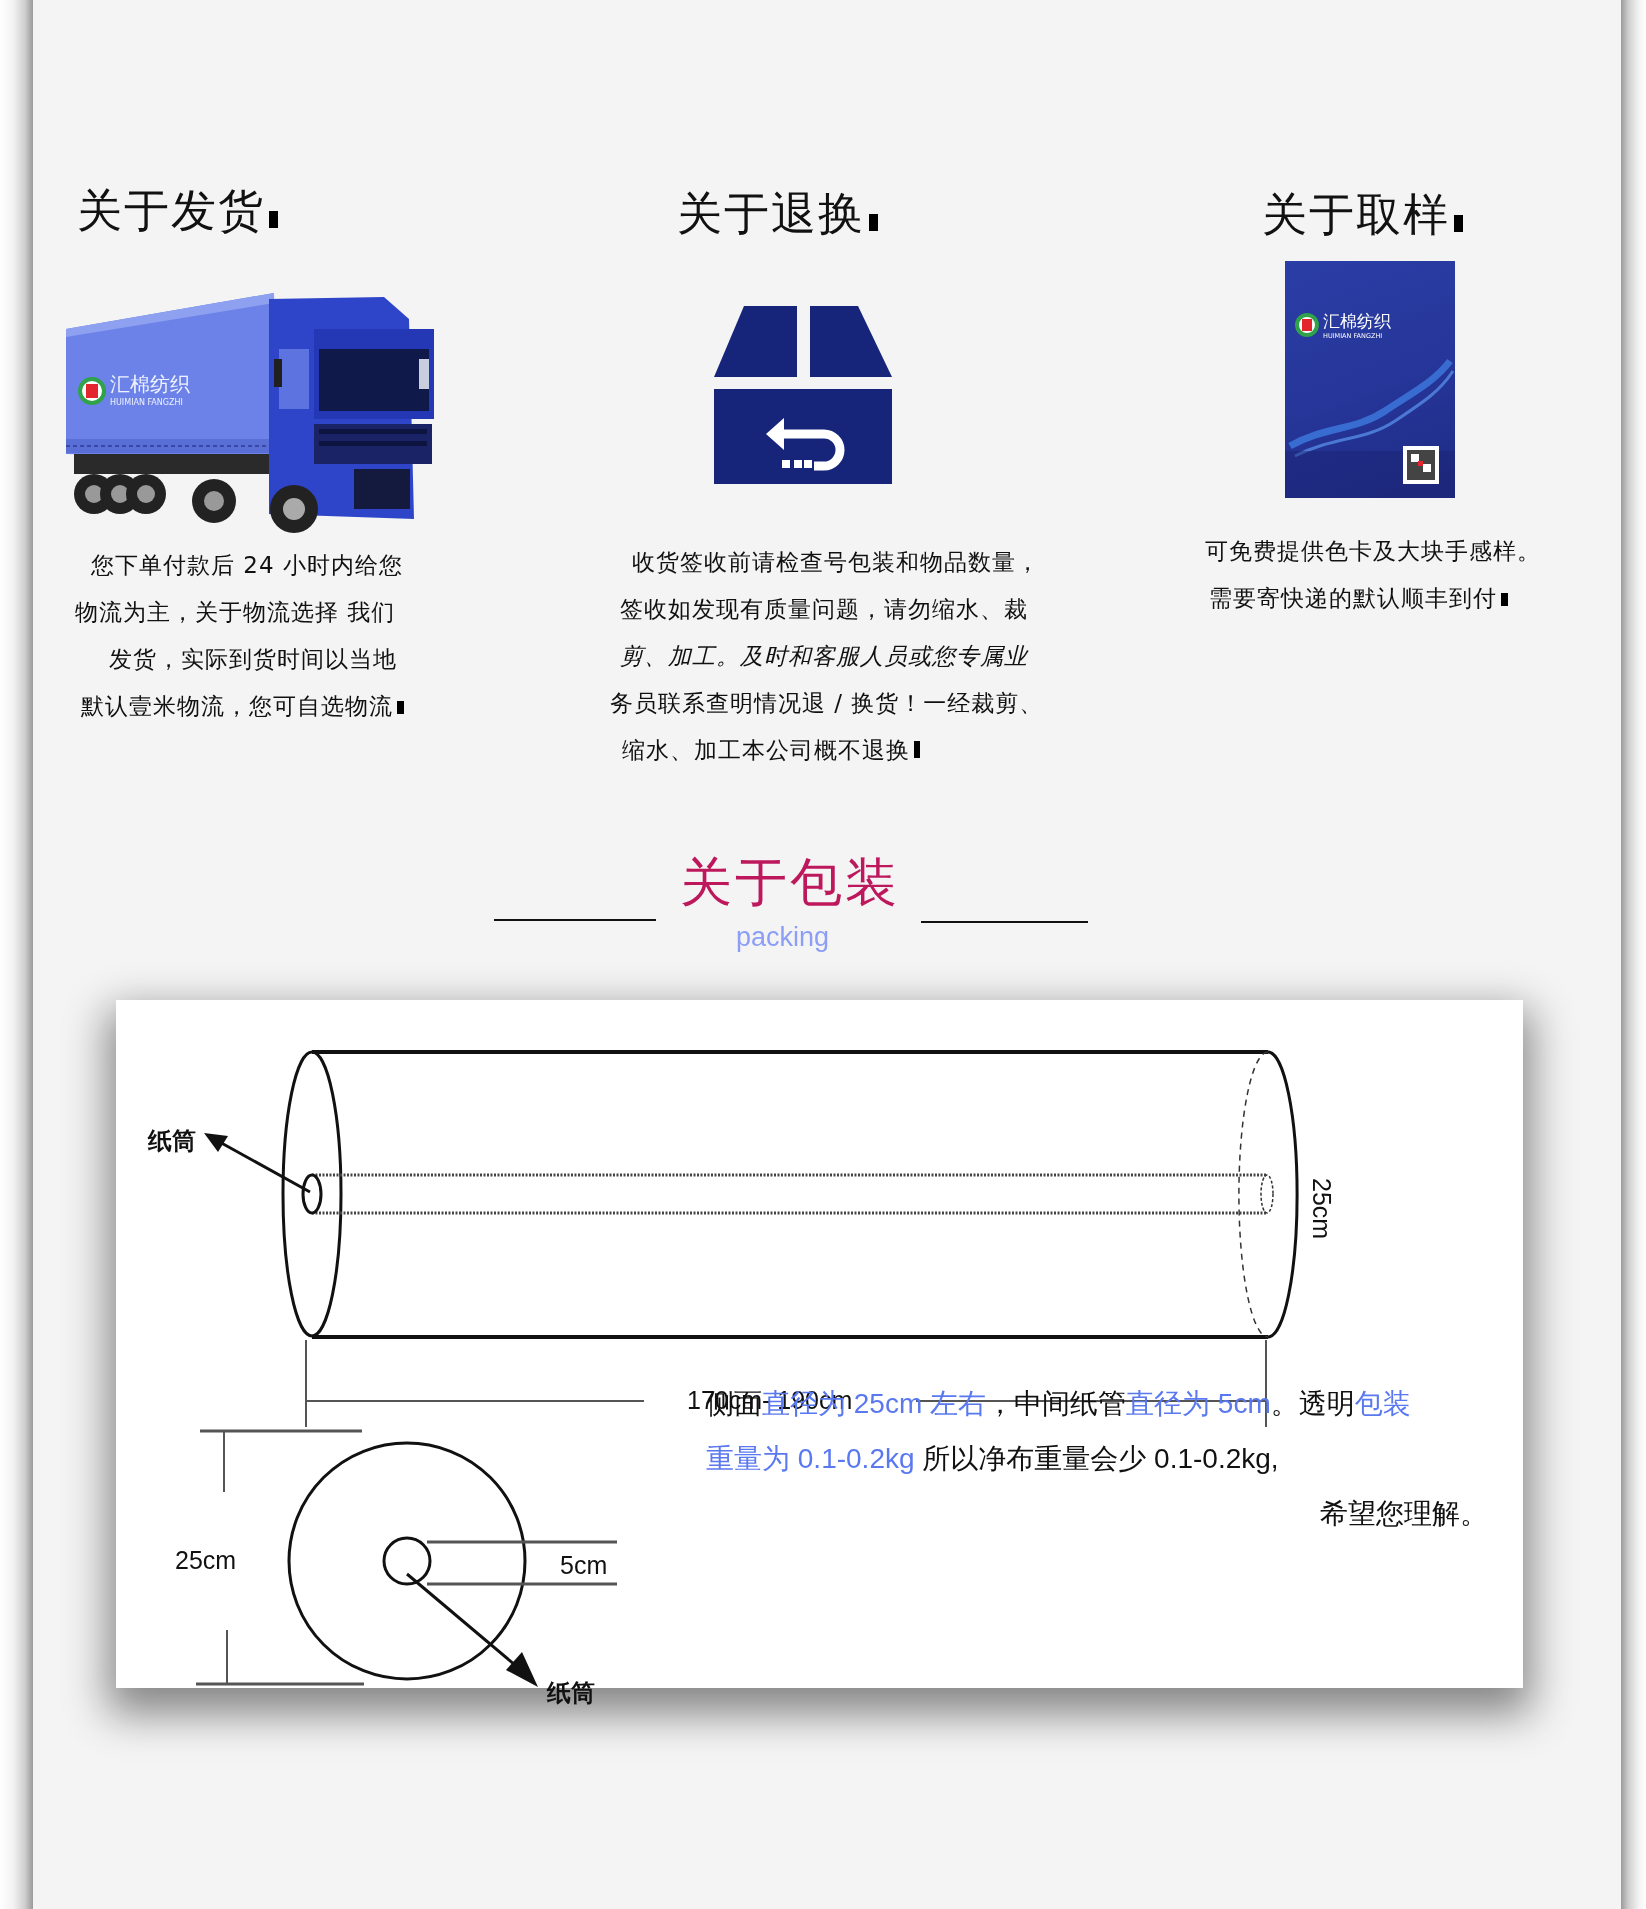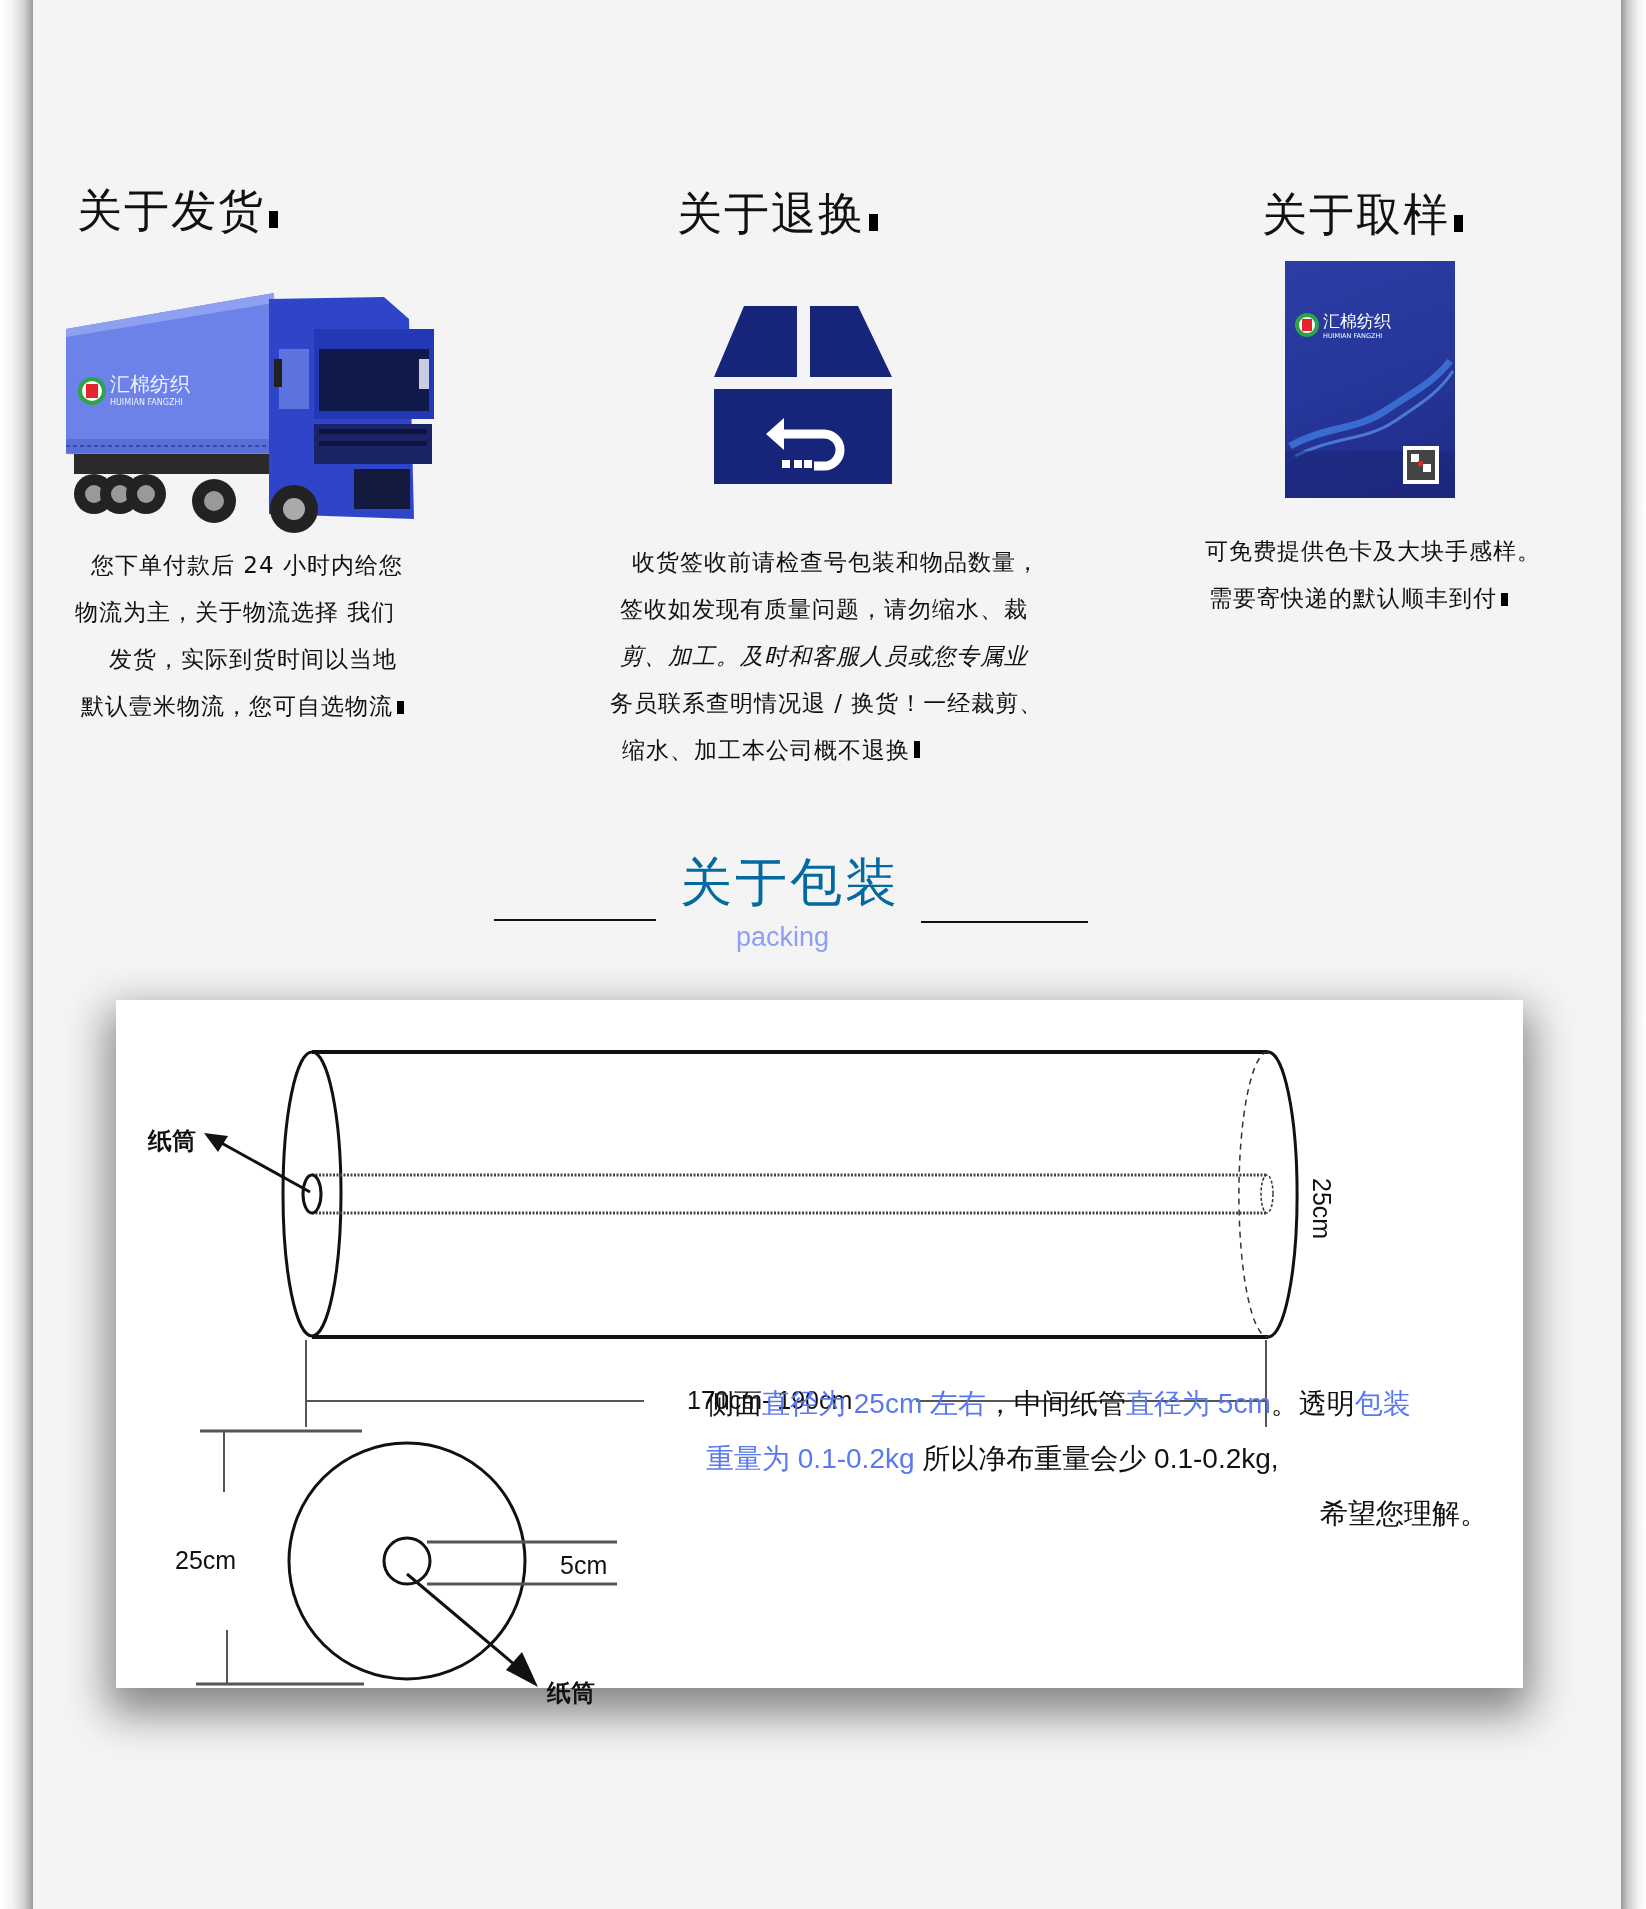--- a/index.html
+++ b/index.html
@@ -35,21 +35,21 @@
   }
   .truck { position: absolute; left: 64px; top: 289px; width: 382px; height: 247px; }
   .box-icon { position: absolute; left: 714px; top: 306px; width: 178px; height: 178px; }
   .card {
     position: absolute; left: 1285px; top: 261px; width: 170px; height: 237px;
     background: linear-gradient(160deg, #2b3ea6 0%, #26369a 50%, #1e2b84 100%);
     overflow: hidden;
   }
   .pack-title {
     position: absolute; left: 680px; top: 852px; font-size: 52px; line-height: 60px;
-    letter-spacing: 3px; color: #0369a1; white-space: nowrap;
+    letter-spacing: 3px; color: #be185d; white-space: nowrap;
   }
   .pack-sub {
     position: absolute; left: 736px; top: 920px; font-size: 27px; line-height: 34px;
     color: #8c9ef5; font-family: "Liberation Sans", sans-serif;
   }
   .hline { position: absolute; height: 2px; background: #111; }
   .panel {
     position: absolute; left: 116px; top: 1000px; width: 1407px; height: 688px;
     background: #ffffff;
     box-shadow: 0 18px 40px 8px rgba(0,0,0,0.45);

